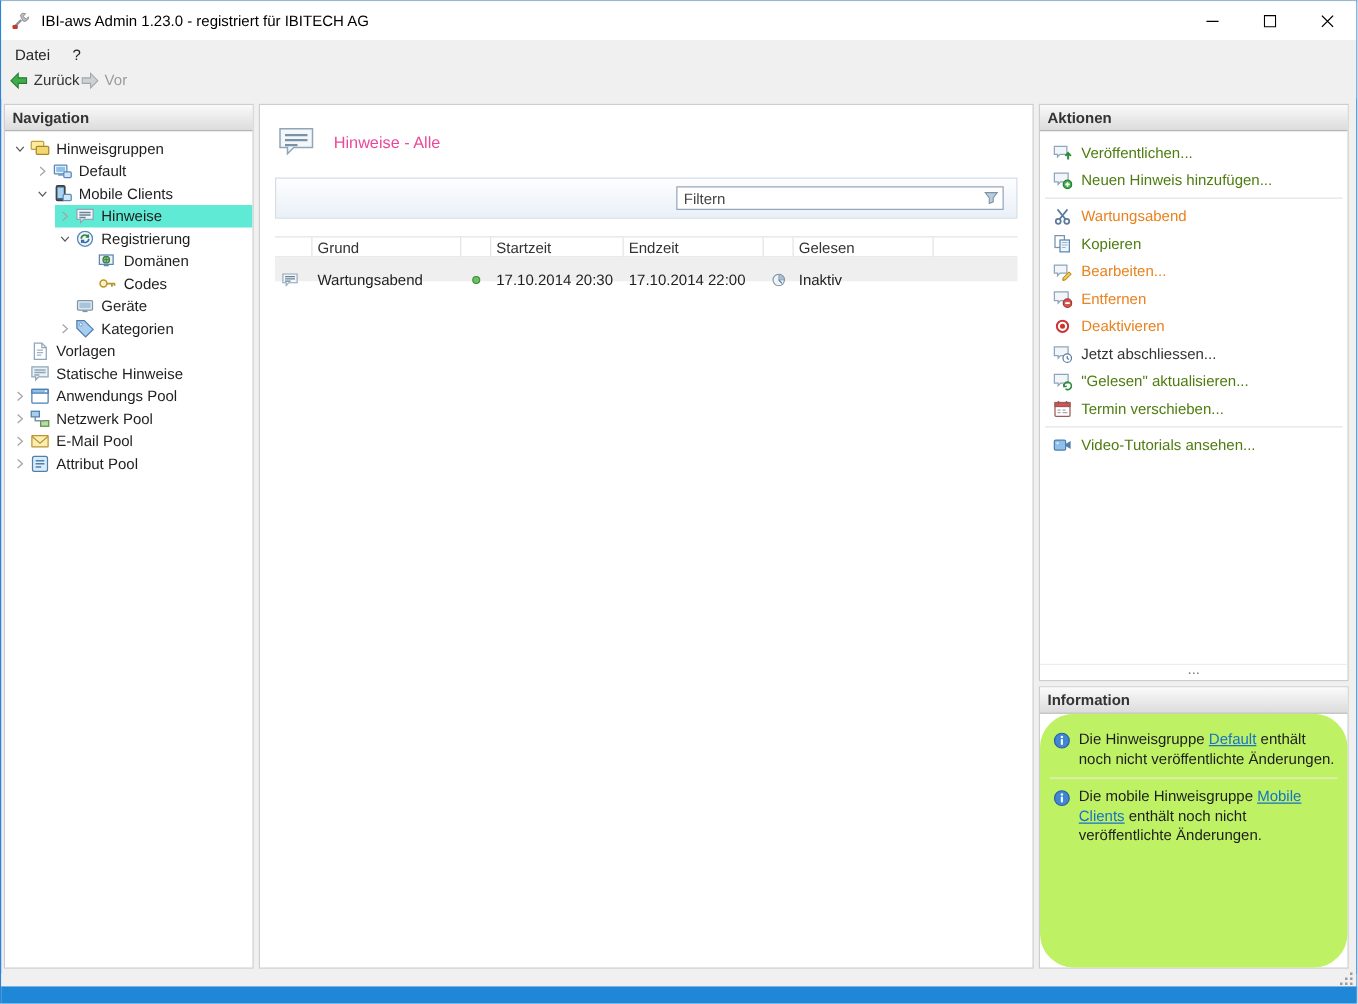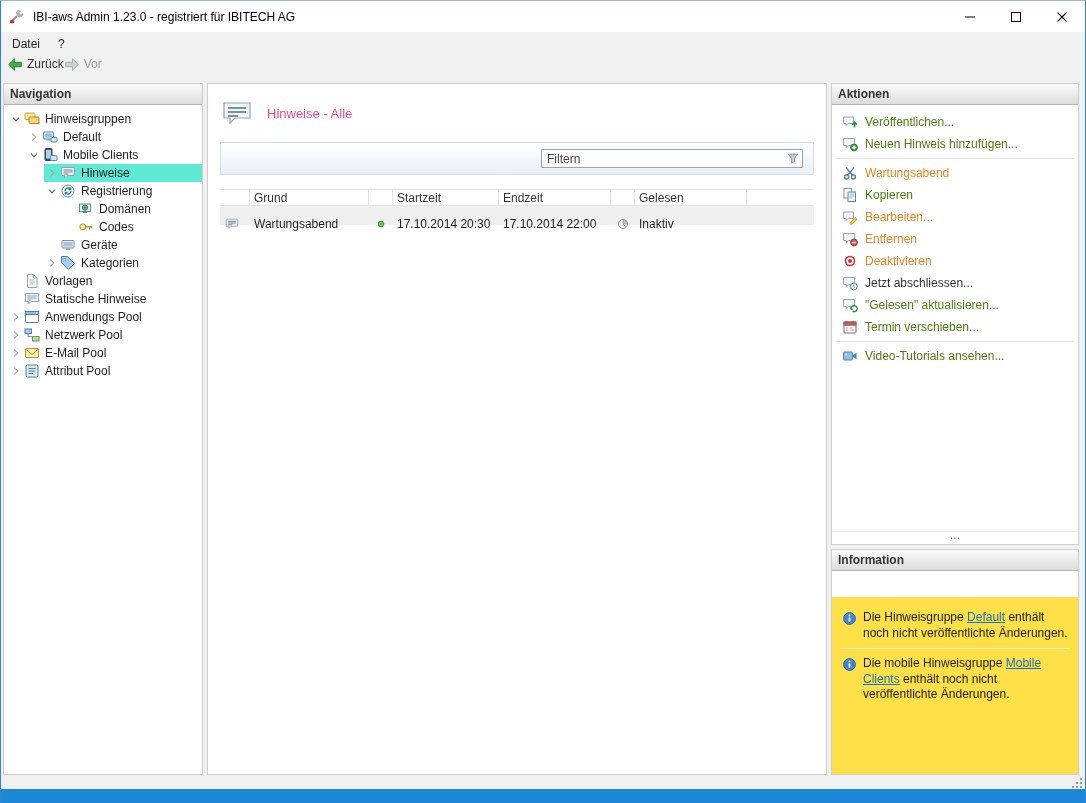--- a/index.html
+++ b/index.html
@@ -63,22 +63,22 @@
   
   .right-col{width:248px;flex:0 0 auto;display:flex;flex-direction:column;gap:4px;min-height:0;}
   .actions-panel{flex:1;background:#fff;border:1px solid #cdcdcd;display:flex;flex-direction:column;min-height:0;}
   .actions-list{padding:6px 0;}
   .action-row{display:flex;align-items:center;gap:7px;padding:3px 10px;cursor:pointer;}
   .action-label.c-blue{color:#4d7c0f;}
   .action-label.c-orange{color:#e8821e;}
   .action-label.c-dark{color:#333;}
   .action-sep{height:1px;background:#e4e4e4;margin:3px 4px;}
   .splitter{margin-top:auto;height:13px;flex:0 0 auto;display:flex;align-items:flex-start;justify-content:center;color:#777;font-size:12px;line-height:7px;border-top:1px solid #ededed;cursor:row-resize;}
-  .info-panel{height:226px;flex:0 0 auto;background:#fff;border:1px solid #cdcdcd;display:flex;flex-direction:column;gap:26px;}
-  .info-body{flex:1;background:#fde047;padding:6px 8px;overflow:hidden;}
+  .info-panel{height:226px;flex:0 0 auto;background:#fff;border:1px solid #cdcdcd;display:flex;flex-direction:column;}
+  .info-body{flex:1;background:#bef264;padding:6px 8px;overflow:hidden;border-radius:27px;}
   .info-item{display:flex;gap:6px;padding:7px 2px;}
   .info-item + .info-item{border-top:1px solid #ecebc8;}
   .info-item .ic{width:15px;height:15px;margin-top:1px;}
   .info-item .ic svg{width:15px;height:15px;}
   .info-text{line-height:1.3;color:#1e1e1e;}
   .info-link{color:#1673c6;text-decoration:underline;cursor:pointer;}
 
   
   .statusstrip{height:10px;background:#f0f0f0;position:relative;flex:0 0 auto;}
   .grip{position:absolute;right:2px;bottom:0;width:12px;height:12px;cursor:nwse-resize;}

